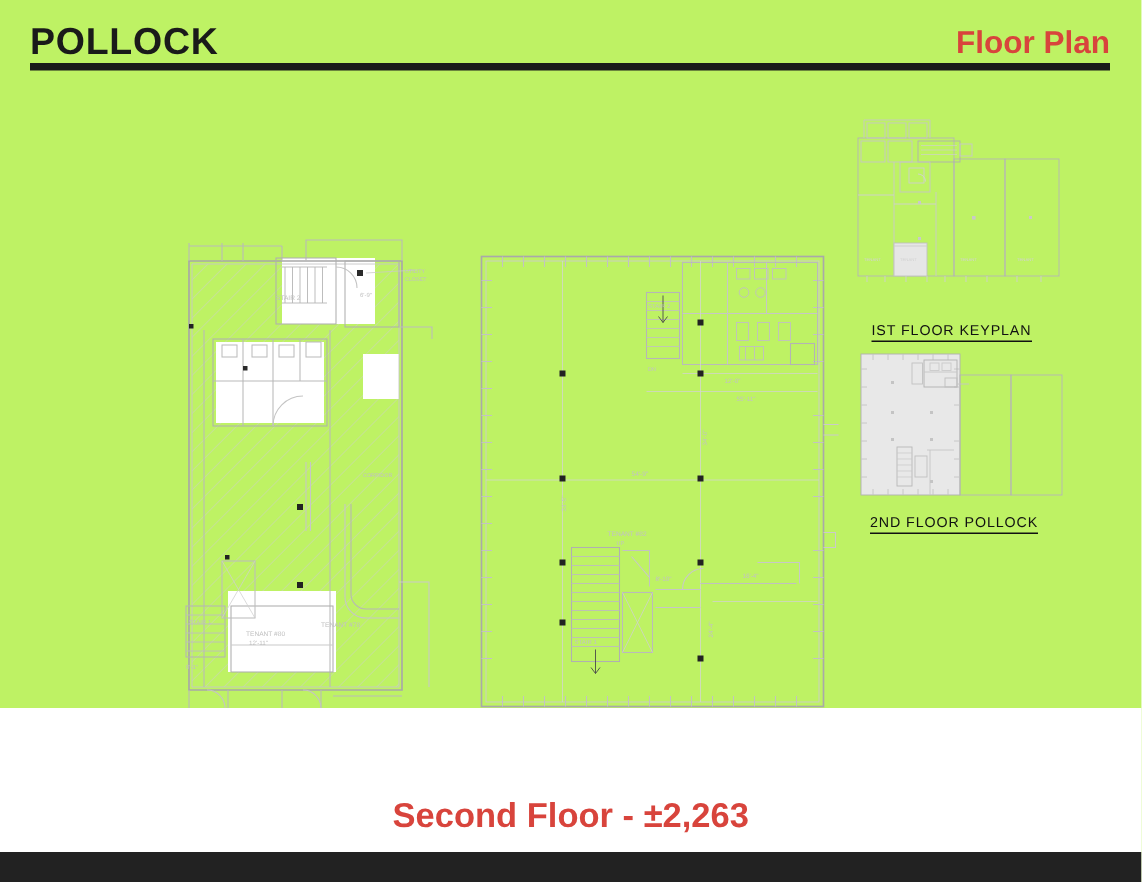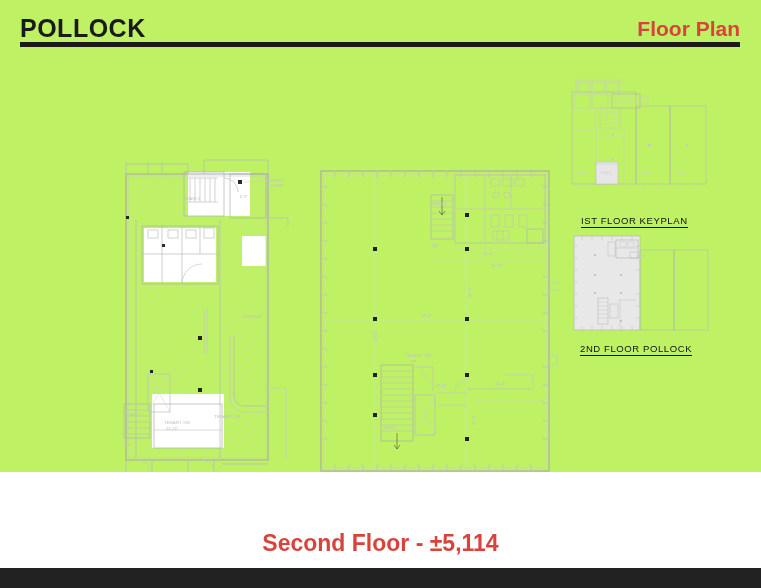--- a/index.html
+++ b/index.html
@@ -376,16 +376,16 @@
           <rect x="24" y="60" width="2" height="2"></rect>
           <rect x="50" y="42" width="2" height="2"></rect>
           <rect x="50" y="60" width="2" height="2"></rect>
           <rect x="50" y="88" width="2" height="2"></rect>
         </g>
       </g>
     </svg>
   </div>
   <div class="keylabel" id="key2-label">2ND FLOOR POLLOCK</div>
 
-  <div id="caption">Second Floor - ±5,114</div>
+  <div id="caption">Second Floor - ±2,263</div>
   <div id="footer-bar"></div>
 
 </div>
 
 </body></html>

